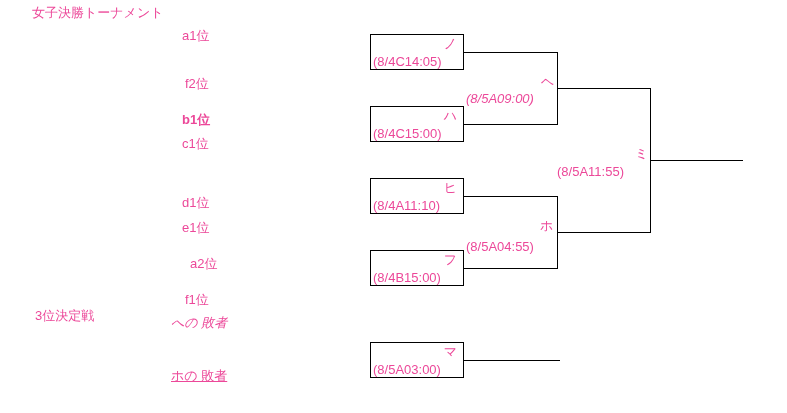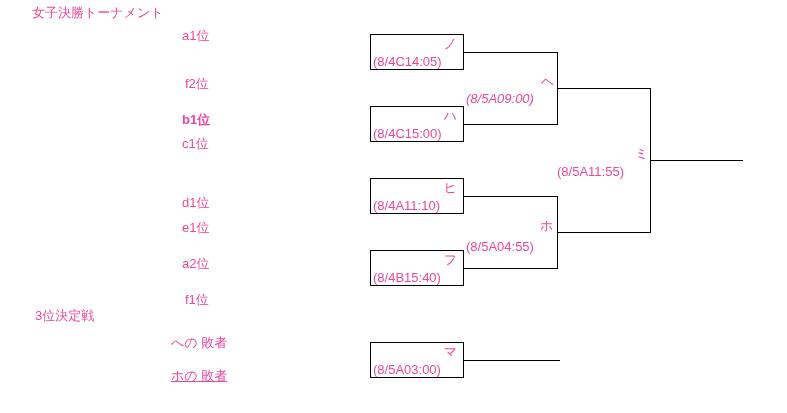--- a/index.html
+++ b/index.html
@@ -31,41 +31,41 @@
 
   <div class="txt" style="left:32px;top:5px;">女子決勝トーナメント</div>
   <div class="txt" style="left:35px;top:308px;">3位決定戦</div>
 
   <div class="txt" style="left:182px;top:28px;">a1位</div>
   <div class="txt" style="left:185px;top:76px;">f2位</div>
   <div class="txt" style="left:182px;top:112px;font-weight:bold;">b1位</div>
   <div class="txt" style="left:182px;top:136px;">c1位</div>
   <div class="txt" style="left:182px;top:184px;margin-top:11px;">d1位</div>
   <div class="txt" style="left:182px;top:220px;">e1位</div>
-  <div class="txt" style="left:182px;top:256px;">a2位</div>
+  <div class="txt" style="left:190px;top:256px;">a2位</div>
   <div class="txt" style="left:185px;top:292px;">f1位</div>
 
-  <div class="txt" style="left:171px;top:335px;">への 敗者</div>
+  <div class="txt" style="left:171px;top:315px;font-style:italic;">への 敗者</div>
   <div class="txt" style="left:171px;top:368px;text-decoration:underline;">ホの 敗者</div>
 
   <div class="box" style="left:370px;top:34px;">
     <span class="name">ノ</span>
     <span class="time">(8/4C14:05)</span>
   </div>
   <div class="box" style="left:370px;top:106px;">
     <span class="name">ハ</span>
     <span class="time">(8/4C15:00)</span>
   </div>
   <div class="box" style="left:370px;top:178px;">
     <span class="name">ヒ</span>
     <span class="time">(8/4A11:10)</span>
   </div>
   <div class="box" style="left:370px;top:250px;">
     <span class="name">フ</span>
-    <span class="time">(8/4B15:40)</span>
+    <span class="time">(8/4B15:00)</span>
   </div>
 
   <div class="box" style="left:370px;top:342px;">
     <span class="name">マ</span>
     <span class="time">(8/5A03:00)</span>
   </div>
 
   <div class="line" style="left:464px;top:52px;width:93px;height:1px;"></div>
   <div class="line" style="left:464px;top:124px;width:93px;height:1px;"></div>
   <div class="line" style="left:464px;top:196px;width:93px;height:1px;"></div>

